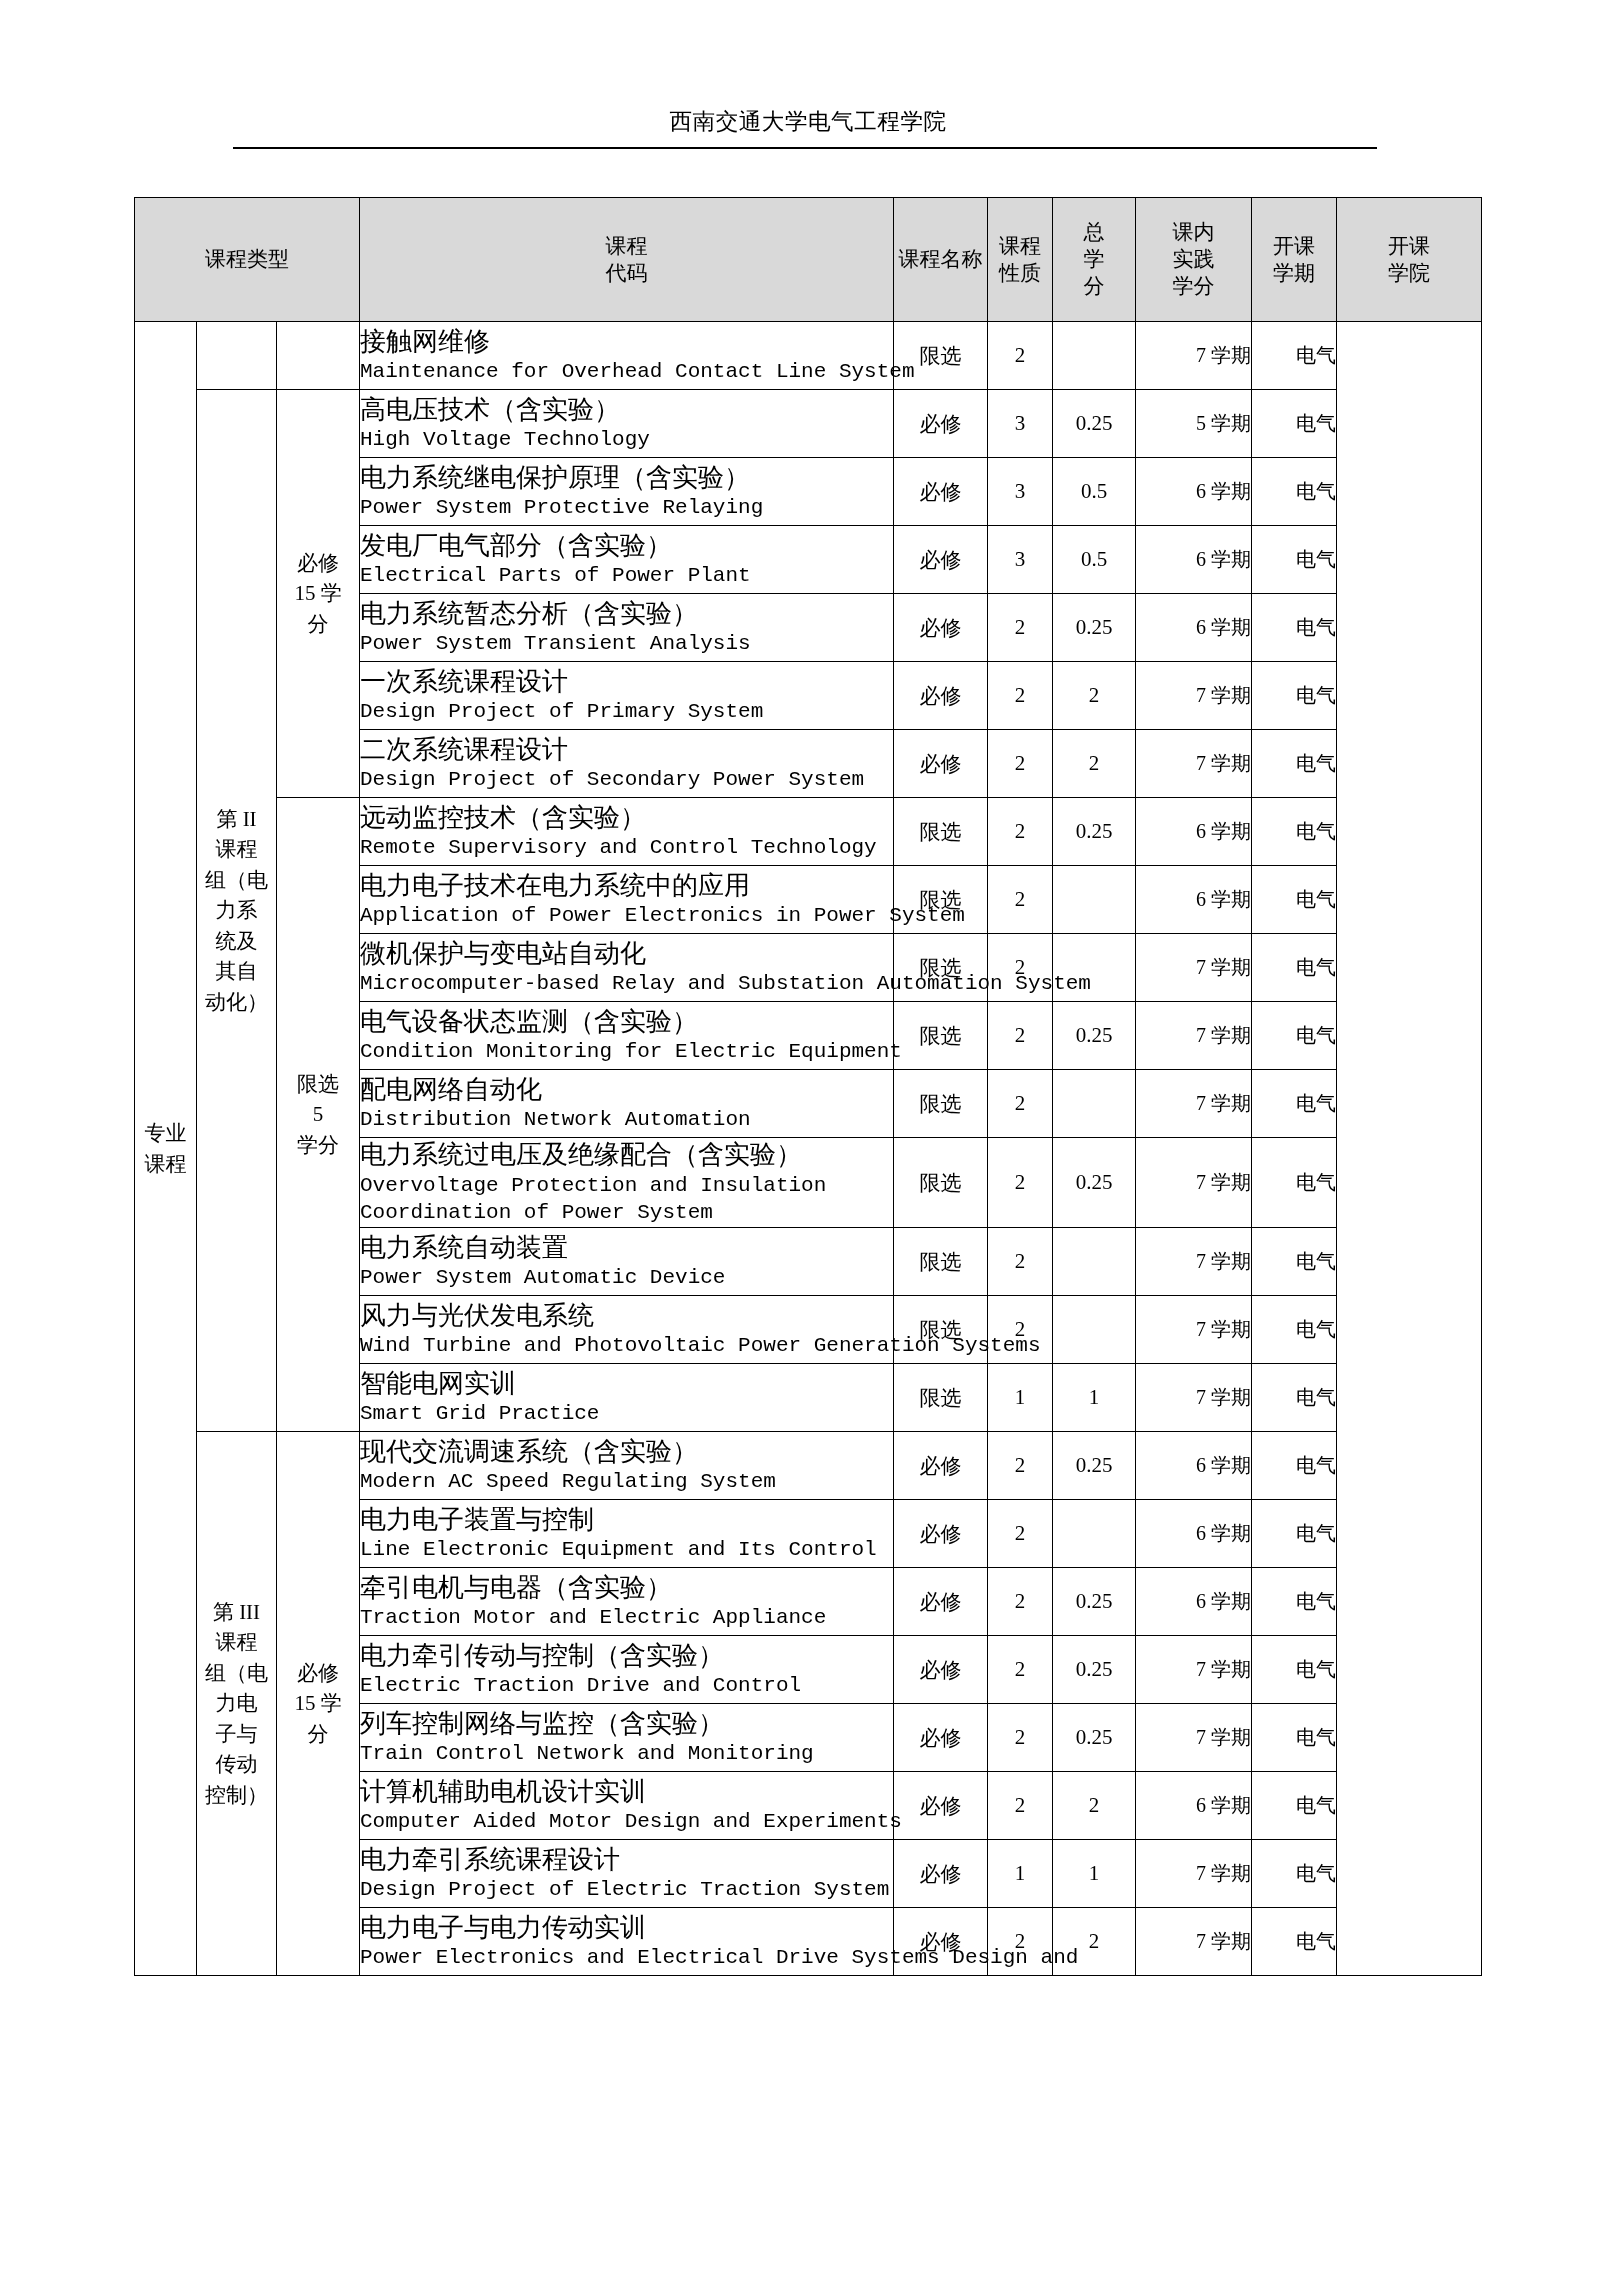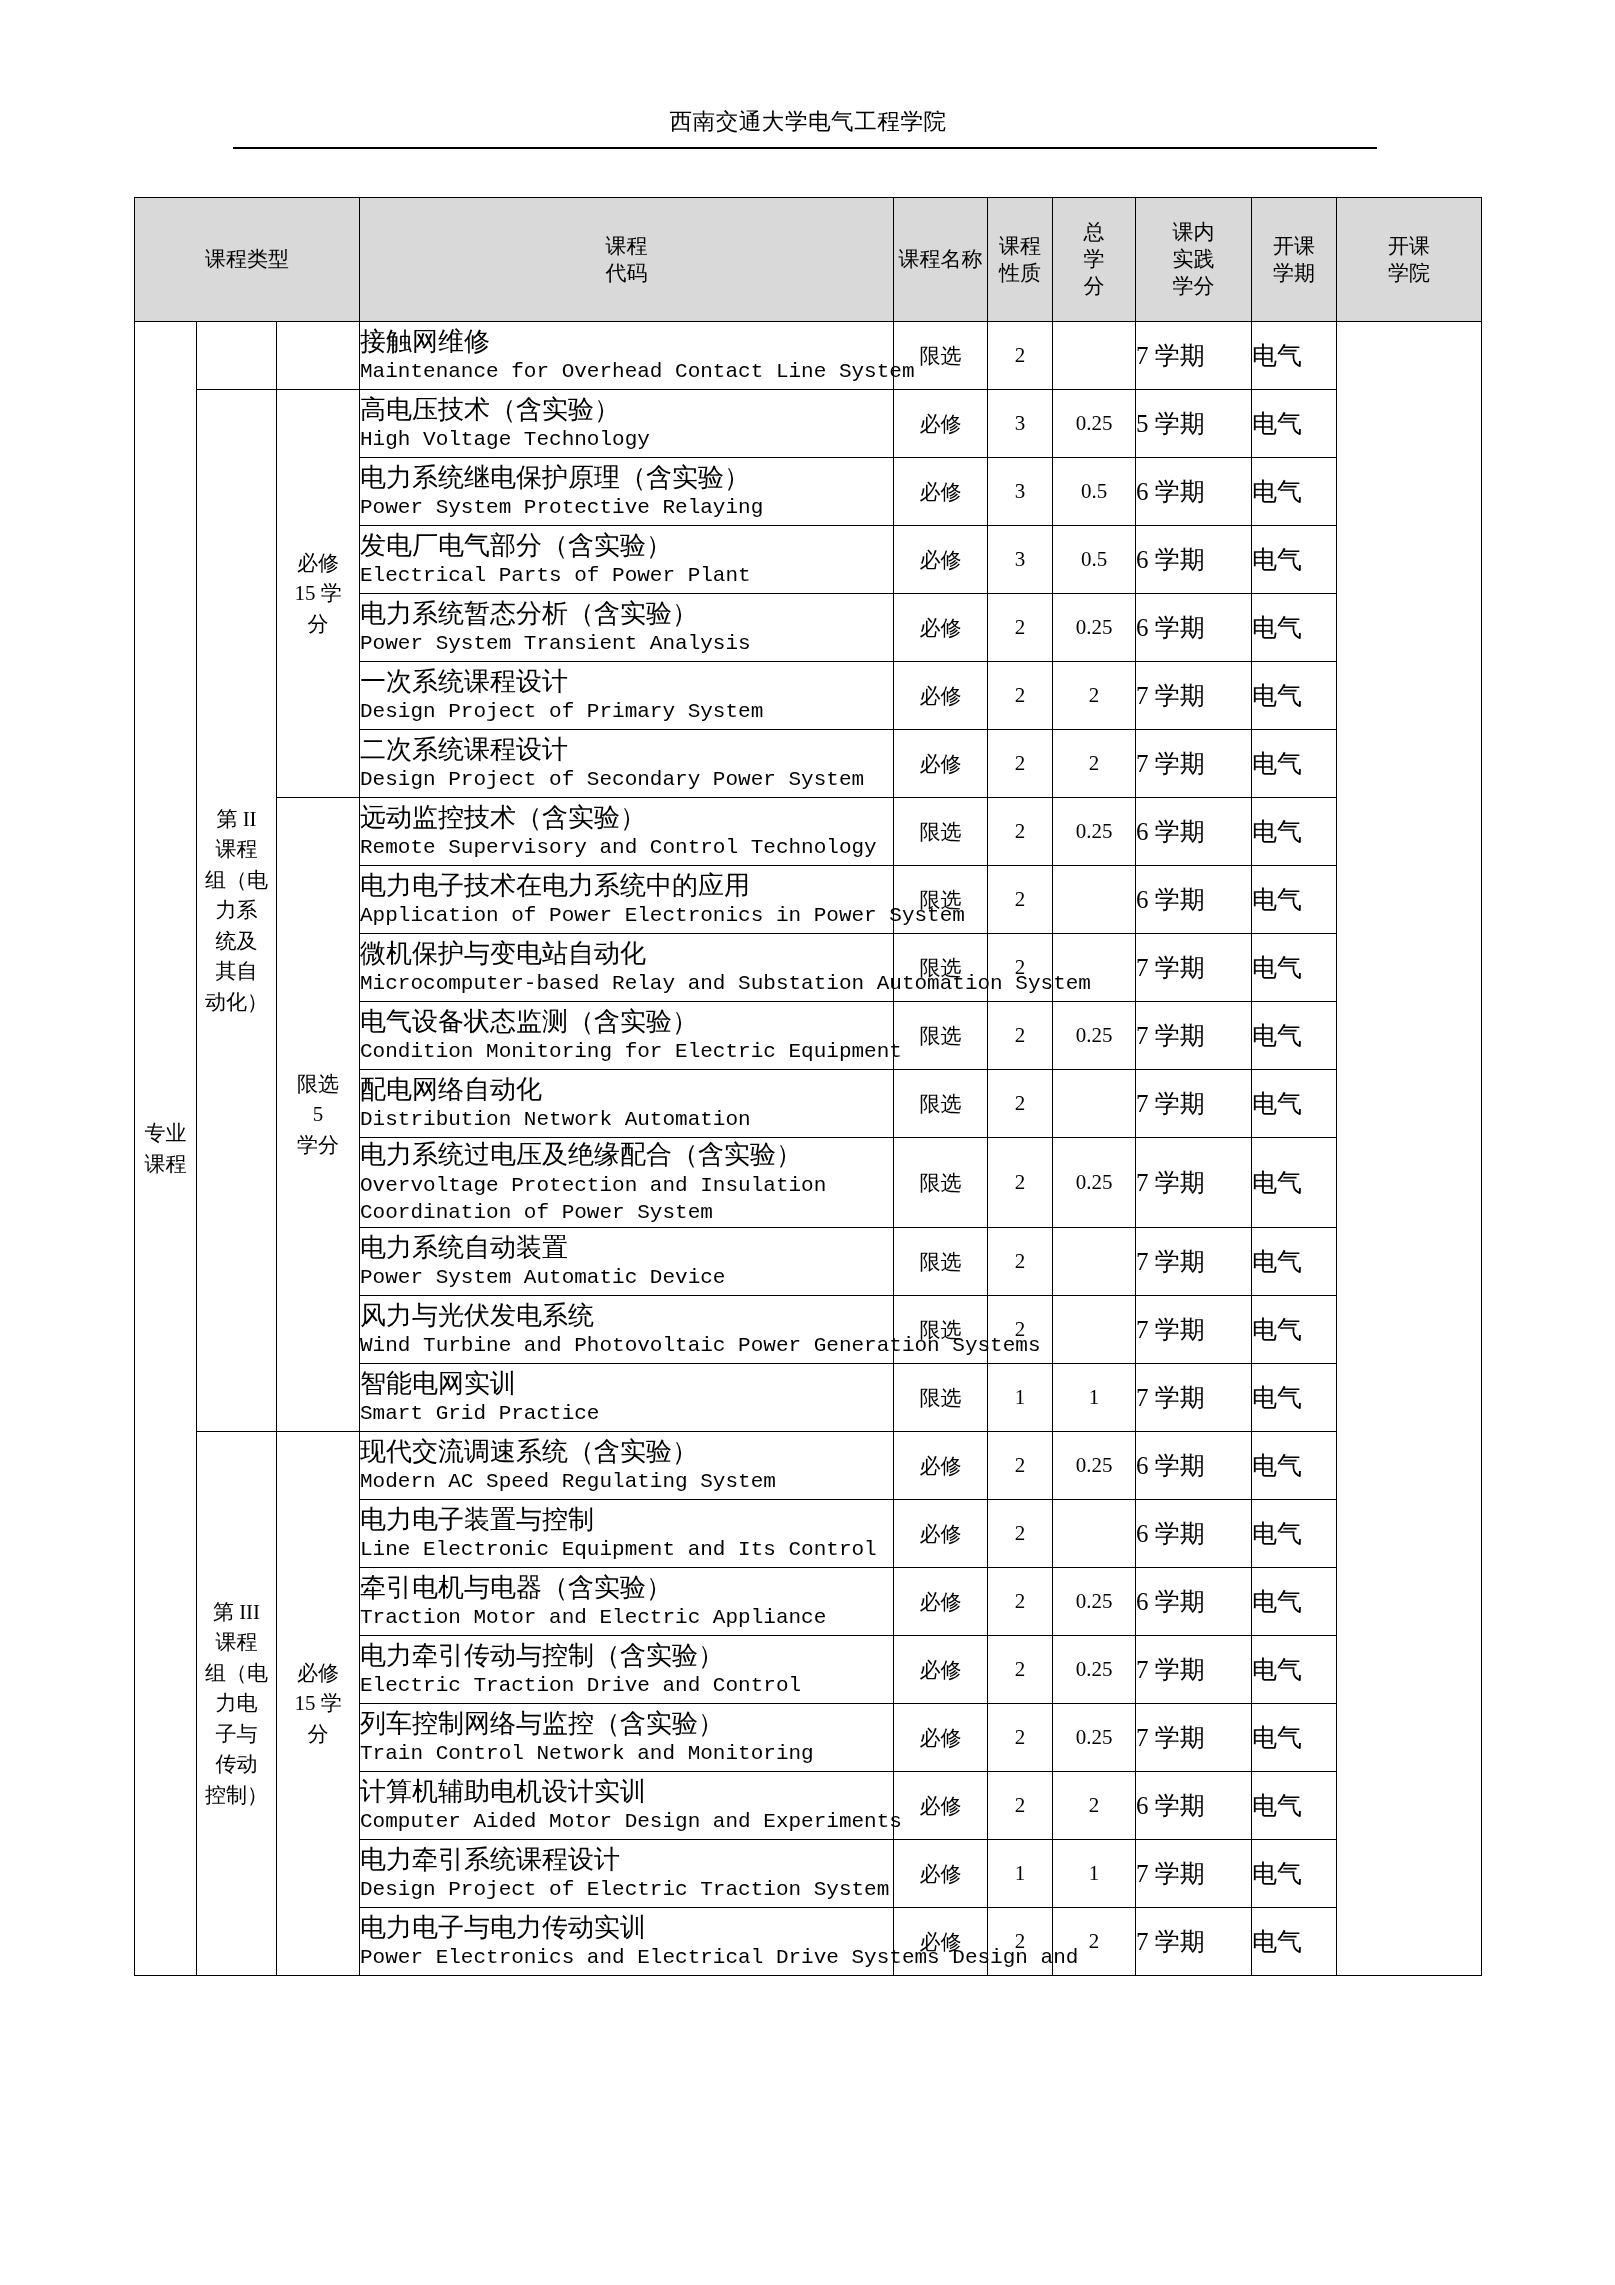--- a/index.html
+++ b/index.html
@@ -125,22 +125,22 @@
     text-align: center;
     font-family: "DejaVu Sans", "Liberation Sans", sans-serif;
     font-size: 21px;
   }
   td.num {
     text-align: center;
     font-family: "Liberation Serif", "DejaVu Serif", serif;
     font-size: 21px;
   }
   td.term, td.college {
-    text-align: left;
-    font-size: 25px;
+    text-align: right;
+    font-size: 20px;
   }
   td.term {
     font-family: "Liberation Serif", "DejaVu Serif", serif;
   }
   td.college {
     font-family: "DejaVu Sans", "Liberation Sans", sans-serif;
   }
 
   tr.datarow td { height: 67px; }
   tr.datarow.tall td { height: 89px; }

